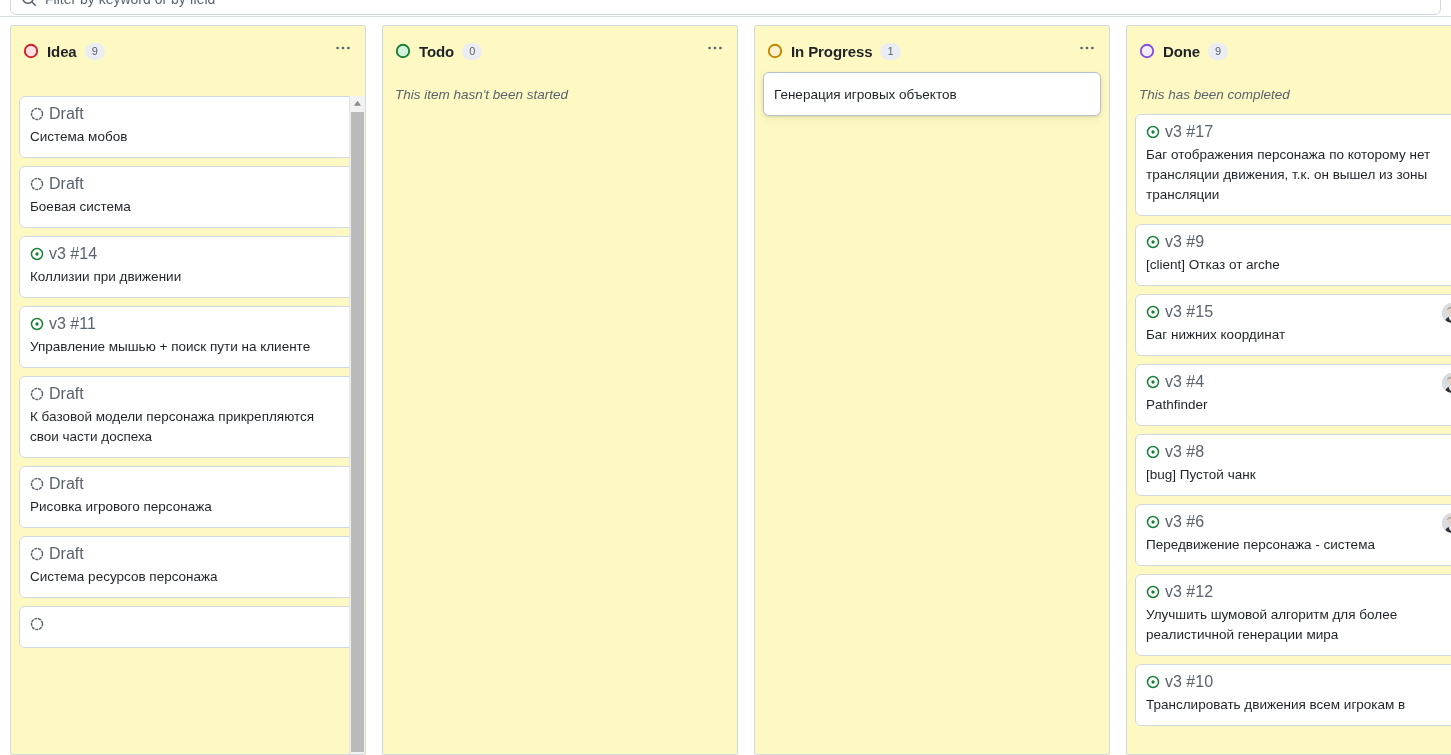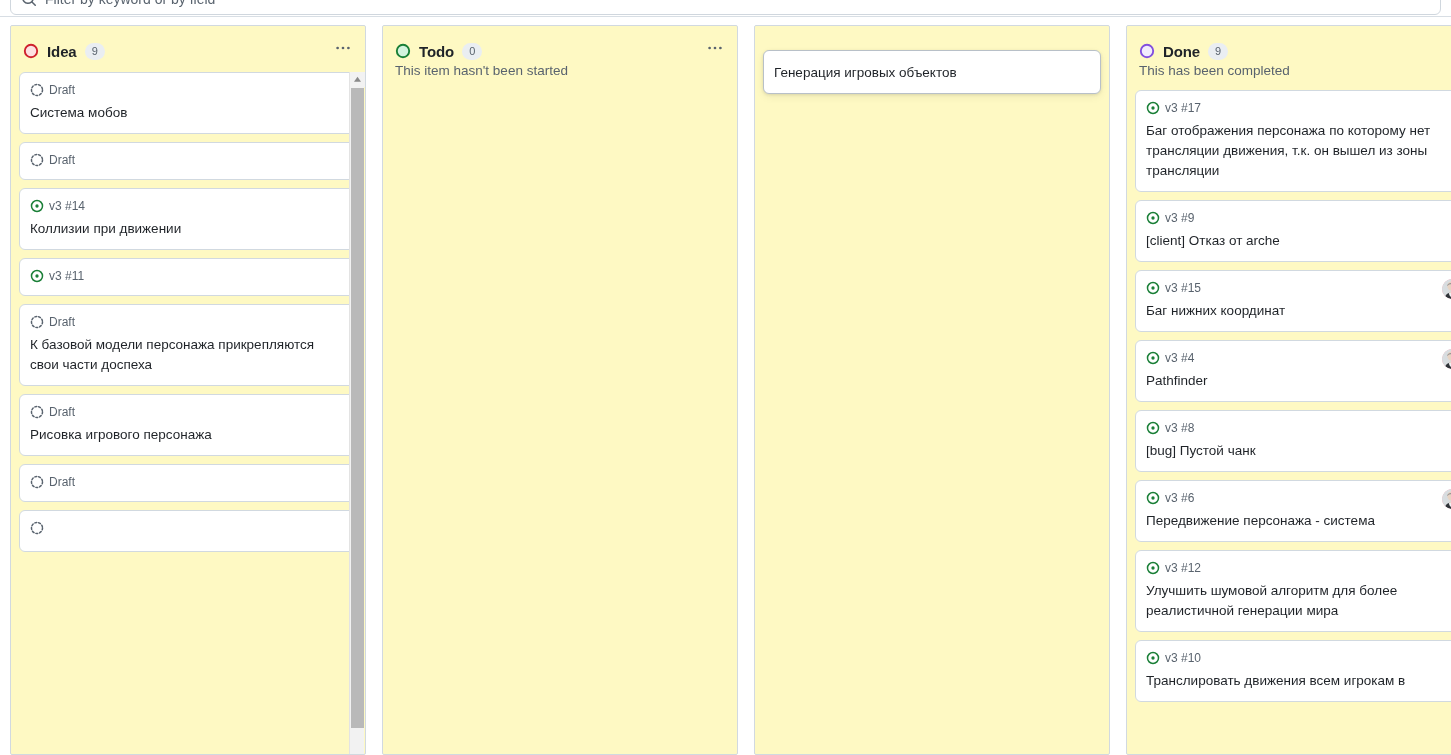--- a/index.html
+++ b/index.html
@@ -124,24 +124,25 @@
     font-size: 16px;
     letter-spacing: 1.5px;
     line-height: 12px;
     padding: 0 2px 5px 2px;
     cursor: pointer;
     user-select: none;
   }
   .col-desc {
     font-size: 13.5px;
     color: #59636e;
-    margin-top: 0;
+    margin-top: 24px;
     line-height: 18px;
     white-space: nowrap;
     overflow: hidden;
+    font-style: italic;
   }
 
   .col-body {
     flex: 1 1 auto;
     position: relative;
     padding: 10px 8px 0 8px;
     overflow: hidden;
   }
   .cards { display: flex; flex-direction: column; gap: 8px; }
 
@@ -158,21 +159,21 @@
     box-shadow: 0 1px 3px rgba(31,35,40,0.12), 0 3px 8px rgba(31,35,40,0.06);
   }
   .card-meta {
     display: flex;
     align-items: center;
     gap: 5px;
     height: 18px;
   }
   .type-icon { flex: 0 0 auto; width: 14px; height: 14px; display: block; }
   .card-ref {
-    font-size: 12px;
+    font-size: 16px;
     color: #59636e;
     line-height: 18px;
     white-space: nowrap;
   }
   .card-title {
     font-size: 13.5px;
     color: #1f2328;
     line-height: 20px;
     margin-top: 4px;
     word-wrap: break-word;
@@ -263,39 +264,41 @@
             </div>
             <div class="card-title">Система мобов</div>
           </div>
           <div class="card">
             <div class="card-meta">
               <span class="type-icon"><svg viewBox="0 0 16 16" width="14" height="14" aria-hidden="true">
                   <circle cx="8" cy="8" r="6.3" fill="none" stroke="#59636e" stroke-width="1.7" stroke-dasharray="2.2 2.2" stroke-linecap="round"></circle>
                 </svg></span>
               <span class="card-ref">Draft</span>
             </div>
+            <div class="card-title">Боевая система</div>
           </div>
           <div class="card">
             <div class="card-meta">
               <span class="type-icon"><svg viewBox="0 0 16 16" width="14" height="14" aria-hidden="true">
                   <circle cx="8" cy="8" r="6.3" fill="none" stroke="#1a7f37" stroke-width="1.7"></circle>
                   <circle cx="8" cy="8" r="1.9" fill="#1a7f37"></circle>
                 </svg></span>
               <span class="card-ref">v3 #14</span>
             </div>
             <div class="card-title">Коллизии при движении</div>
           </div>
           <div class="card">
             <div class="card-meta">
               <span class="type-icon"><svg viewBox="0 0 16 16" width="14" height="14" aria-hidden="true">
                   <circle cx="8" cy="8" r="6.3" fill="none" stroke="#1a7f37" stroke-width="1.7"></circle>
                   <circle cx="8" cy="8" r="1.9" fill="#1a7f37"></circle>
                 </svg></span>
               <span class="card-ref">v3 #11</span>
             </div>
+            <div class="card-title">Управление мышью + поиск пути на клиенте</div>
           </div>
           <div class="card">
             <div class="card-meta">
               <span class="type-icon"><svg viewBox="0 0 16 16" width="14" height="14" aria-hidden="true">
                   <circle cx="8" cy="8" r="6.3" fill="none" stroke="#59636e" stroke-width="1.7" stroke-dasharray="2.2 2.2" stroke-linecap="round"></circle>
                 </svg></span>
               <span class="card-ref">Draft</span>
             </div>
             <div class="card-title">К базовой модели персонажа прикрепляются свои части доспеха</div>
           </div>
@@ -308,20 +311,21 @@
             </div>
             <div class="card-title">Рисовка игрового персонажа</div>
           </div>
           <div class="card">
             <div class="card-meta">
               <span class="type-icon"><svg viewBox="0 0 16 16" width="14" height="14" aria-hidden="true">
                   <circle cx="8" cy="8" r="6.3" fill="none" stroke="#59636e" stroke-width="1.7" stroke-dasharray="2.2 2.2" stroke-linecap="round"></circle>
                 </svg></span>
               <span class="card-ref">Draft</span>
             </div>
+            <div class="card-title">Система ресурсов персонажа</div>
           </div>
           <div class="card" style="min-height: 40px;">
             <div class="card-meta">
               <span class="type-icon"><svg viewBox="0 0 16 16" width="14" height="14" aria-hidden="true">
                   <circle cx="8" cy="8" r="6.3" fill="none" stroke="#59636e" stroke-width="1.7" stroke-dasharray="2.2 2.2" stroke-linecap="round"></circle>
                 </svg></span>
               <span class="card-ref"></span>
             </div>
             <div class="card-title"></div>
           </div>
@@ -351,20 +355,32 @@
             </svg></span>
         </div>
         <div class="col-desc">This item hasn't been started</div>
       </div>
       <div class="col-body">
         <div class="cards"></div>
       </div>
     </div>
     <div class="column">
       <div class="col-header">
+        <div class="col-title-row">
+          <span class="status-icon"><svg viewBox="0 0 16 16" width="16" height="16" aria-hidden="true">
+              <circle cx="8" cy="8" r="6.2" fill="#fdf2cd" stroke="#bf8700" stroke-width="1.9"></circle>
+            </svg></span>
+          <span class="col-name">In Progress</span>
+          <span class="col-count">1</span>
+          <span class="col-menu"><svg viewBox="0 0 16 16" width="16" height="16" fill="#59636e" aria-hidden="true">
+              <circle cx="2.6" cy="8" r="1.35"></circle>
+              <circle cx="8" cy="8" r="1.35"></circle>
+              <circle cx="13.4" cy="8" r="1.35"></circle>
+            </svg></span>
+        </div>
       </div>
       <div class="col-body">
         <div class="cards">
           <div class="card hovered">
             <div class="card-title">Генерация игровых объектов</div>
           </div>
         </div>
       </div>
     </div>
     <div class="column">

